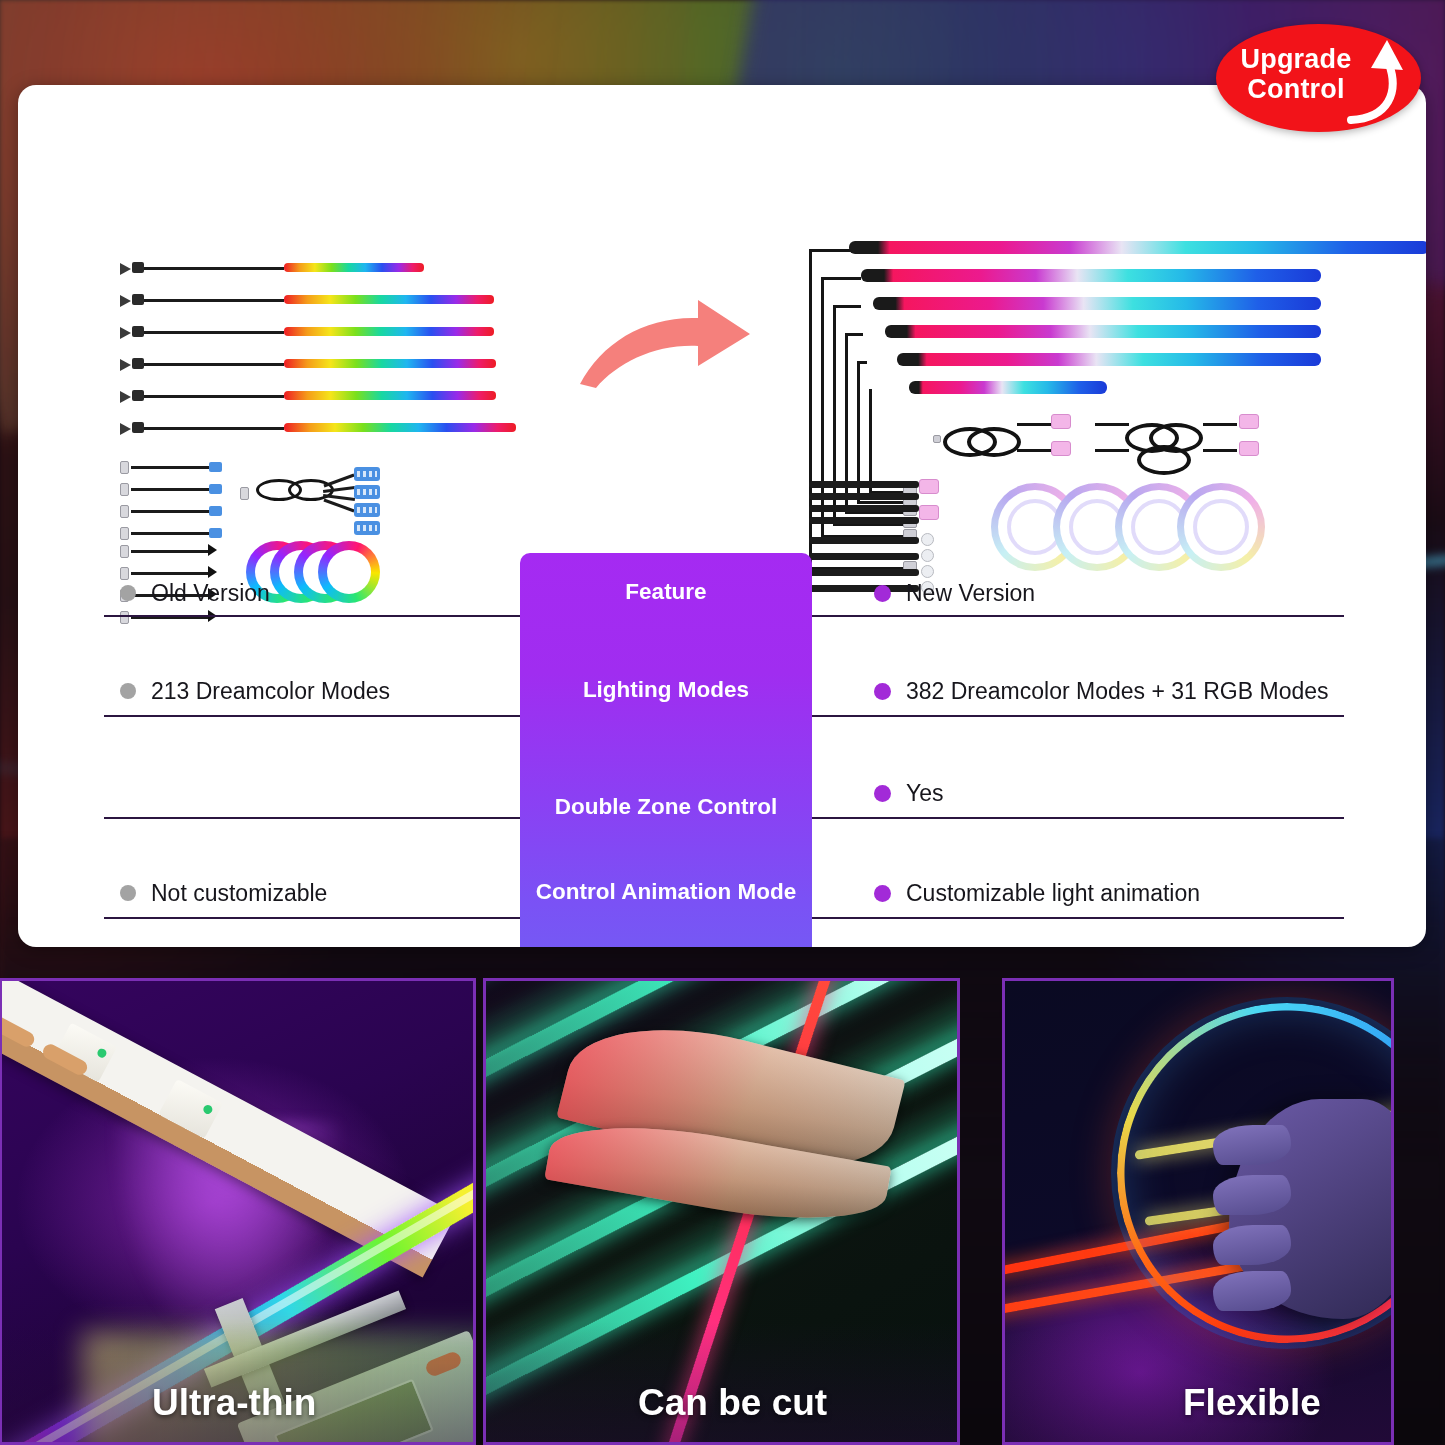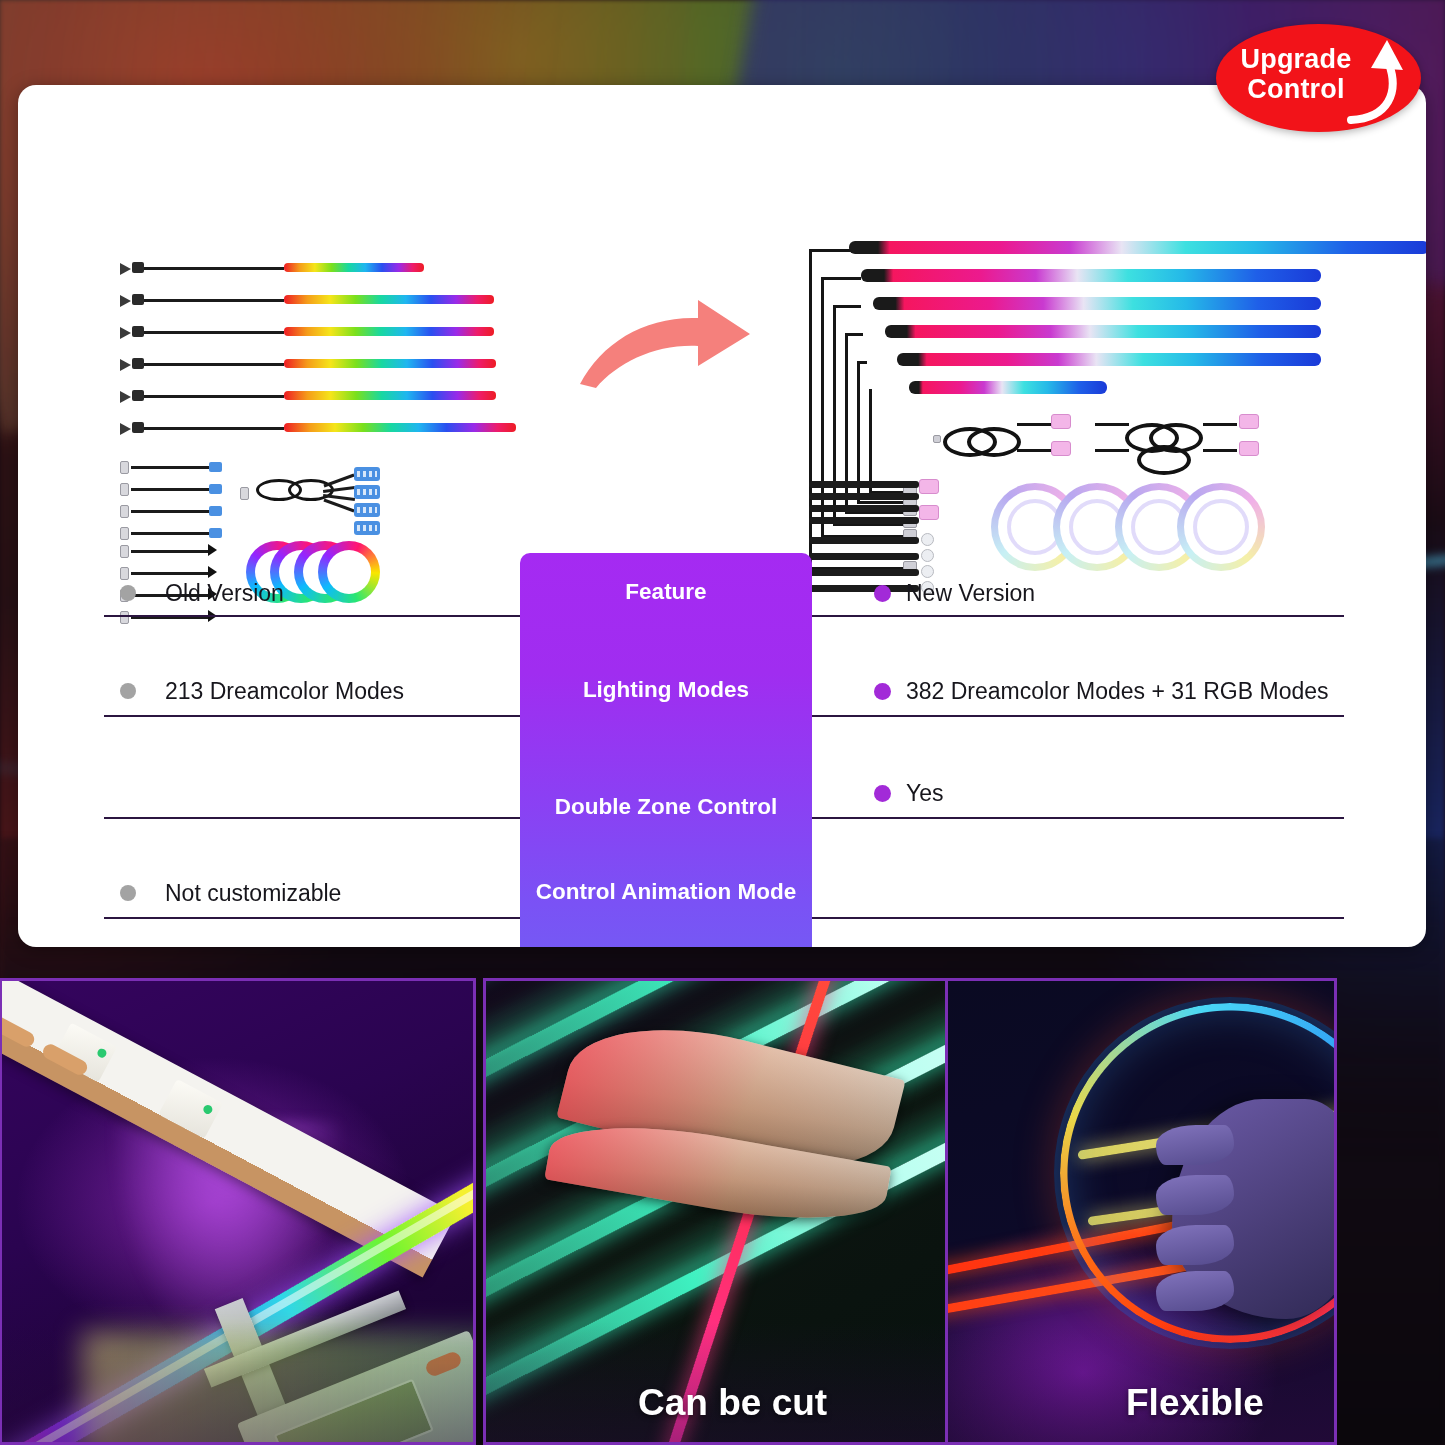--- a/index.html
+++ b/index.html
@@ -160,21 +160,21 @@
     border-radius:10px;
     z-index:5;
   }
   .row { position:absolute; left:0; width:1240px; }
   .rule {
     position:absolute; left:0; width:1240px; height:2px;
     background:#2b1540;
   }
   .cell-left {
     position:absolute; left:16px; width:392px;
-    display:flex; align-items:center; gap:29px;
+    display:flex; align-items:center; gap:15px;
   }
   .cell-right {
     position:absolute; left:770px; width:460px;
     display:flex; align-items:center; gap:15px;
   }
   .bullet-gray { width:16px; height:16px; border-radius:50%; background:#a3a3a3; flex:none; }
   .bullet-purple { width:17px; height:17px; border-radius:50%; background:#a22ad8; flex:none; }
   .cell-text { font-size:23px; color:#17161c; white-space:nowrap; }
   .cell-mid {
     position:absolute; left:416px; width:292px;
@@ -184,21 +184,21 @@
 
   
   .panels { position:absolute; left:0; top:978px; width:1445px; height:467px; }
   .panel {
     position:absolute; top:0; height:467px; width:477px;
     border:3px solid #7b2fb5;
     overflow:hidden;
   }
   .p1 { left:-1px; }
   .p2 { left:483px; }
-  .p3 { left:945px; width:392px; }
+  .p3 { left:1002px; width:392px; }
   .panel-label {
     position:absolute; left:0; right:0; bottom:18px;
     text-align:center; color:#fff; font-weight:bold; font-size:37px;
     text-shadow:0 2px 5px rgba(0,0,0,.55);
     z-index:20;
   }
   .panel-label.l1 { text-align:left; padding-left:150px; }
   .panel-label.l2 { text-align:left; padding-left:152px; }
   .panel-label.l3 { text-align:left; padding-left:178px; }
 
@@ -585,20 +585,24 @@
       </div>
     </div>
     <div class="rule" style="top:264px;"></div>
 
     <div class="row" style="top:318px; height:44px;">
       <div class="cell-left" style="top:0; height:44px;">
         <span class="bullet-gray"></span>
         <span class="cell-text">Not customizable</span>
       </div>
       <div class="cell-mid" style="top:8px;">Control Animation Mode</div>
+      <div class="cell-right" style="top:0; height:44px;">
+        <span class="bullet-purple"></span>
+        <span class="cell-text">Customizable light animation</span>
+      </div>
     </div>
     <div class="rule" style="top:364px;"></div>
 
   </div>
 </div>
 
 <div class="badge">
   <div class="badge-text">
     <span>Upgrade</span><br>
     <span>Control</span>
@@ -625,20 +629,21 @@
     <div class="pan1-glowstrip"></div>
     <div class="caliper-jaw" style="left:236px; top:318px; width:30px; height:130px; transform:rotate(-22deg);"></div>
     <div class="caliper-jaw" style="left:198px; top:348px; width:210px; height:20px; transform:rotate(-22deg);"></div>
     <div class="caliper-body">
       <div class="caliper-screen"></div>
       <div class="btn-red"></div>
 
     </div>
     <div class="pan1-yellowglow"></div>
     <div class="panel-bottom-wash"></div>
+    <div class="panel-label l1">Ultra-thin</div>
   </div>
 
   <div class="panel p2">
     <div class="pan2-bg"></div>
     <div class="gstrip" style="top:40px;">
         <b></b>
         <i></i>
       </div>
     <div class="gstrip" style="top:150px;">
         <b></b>

